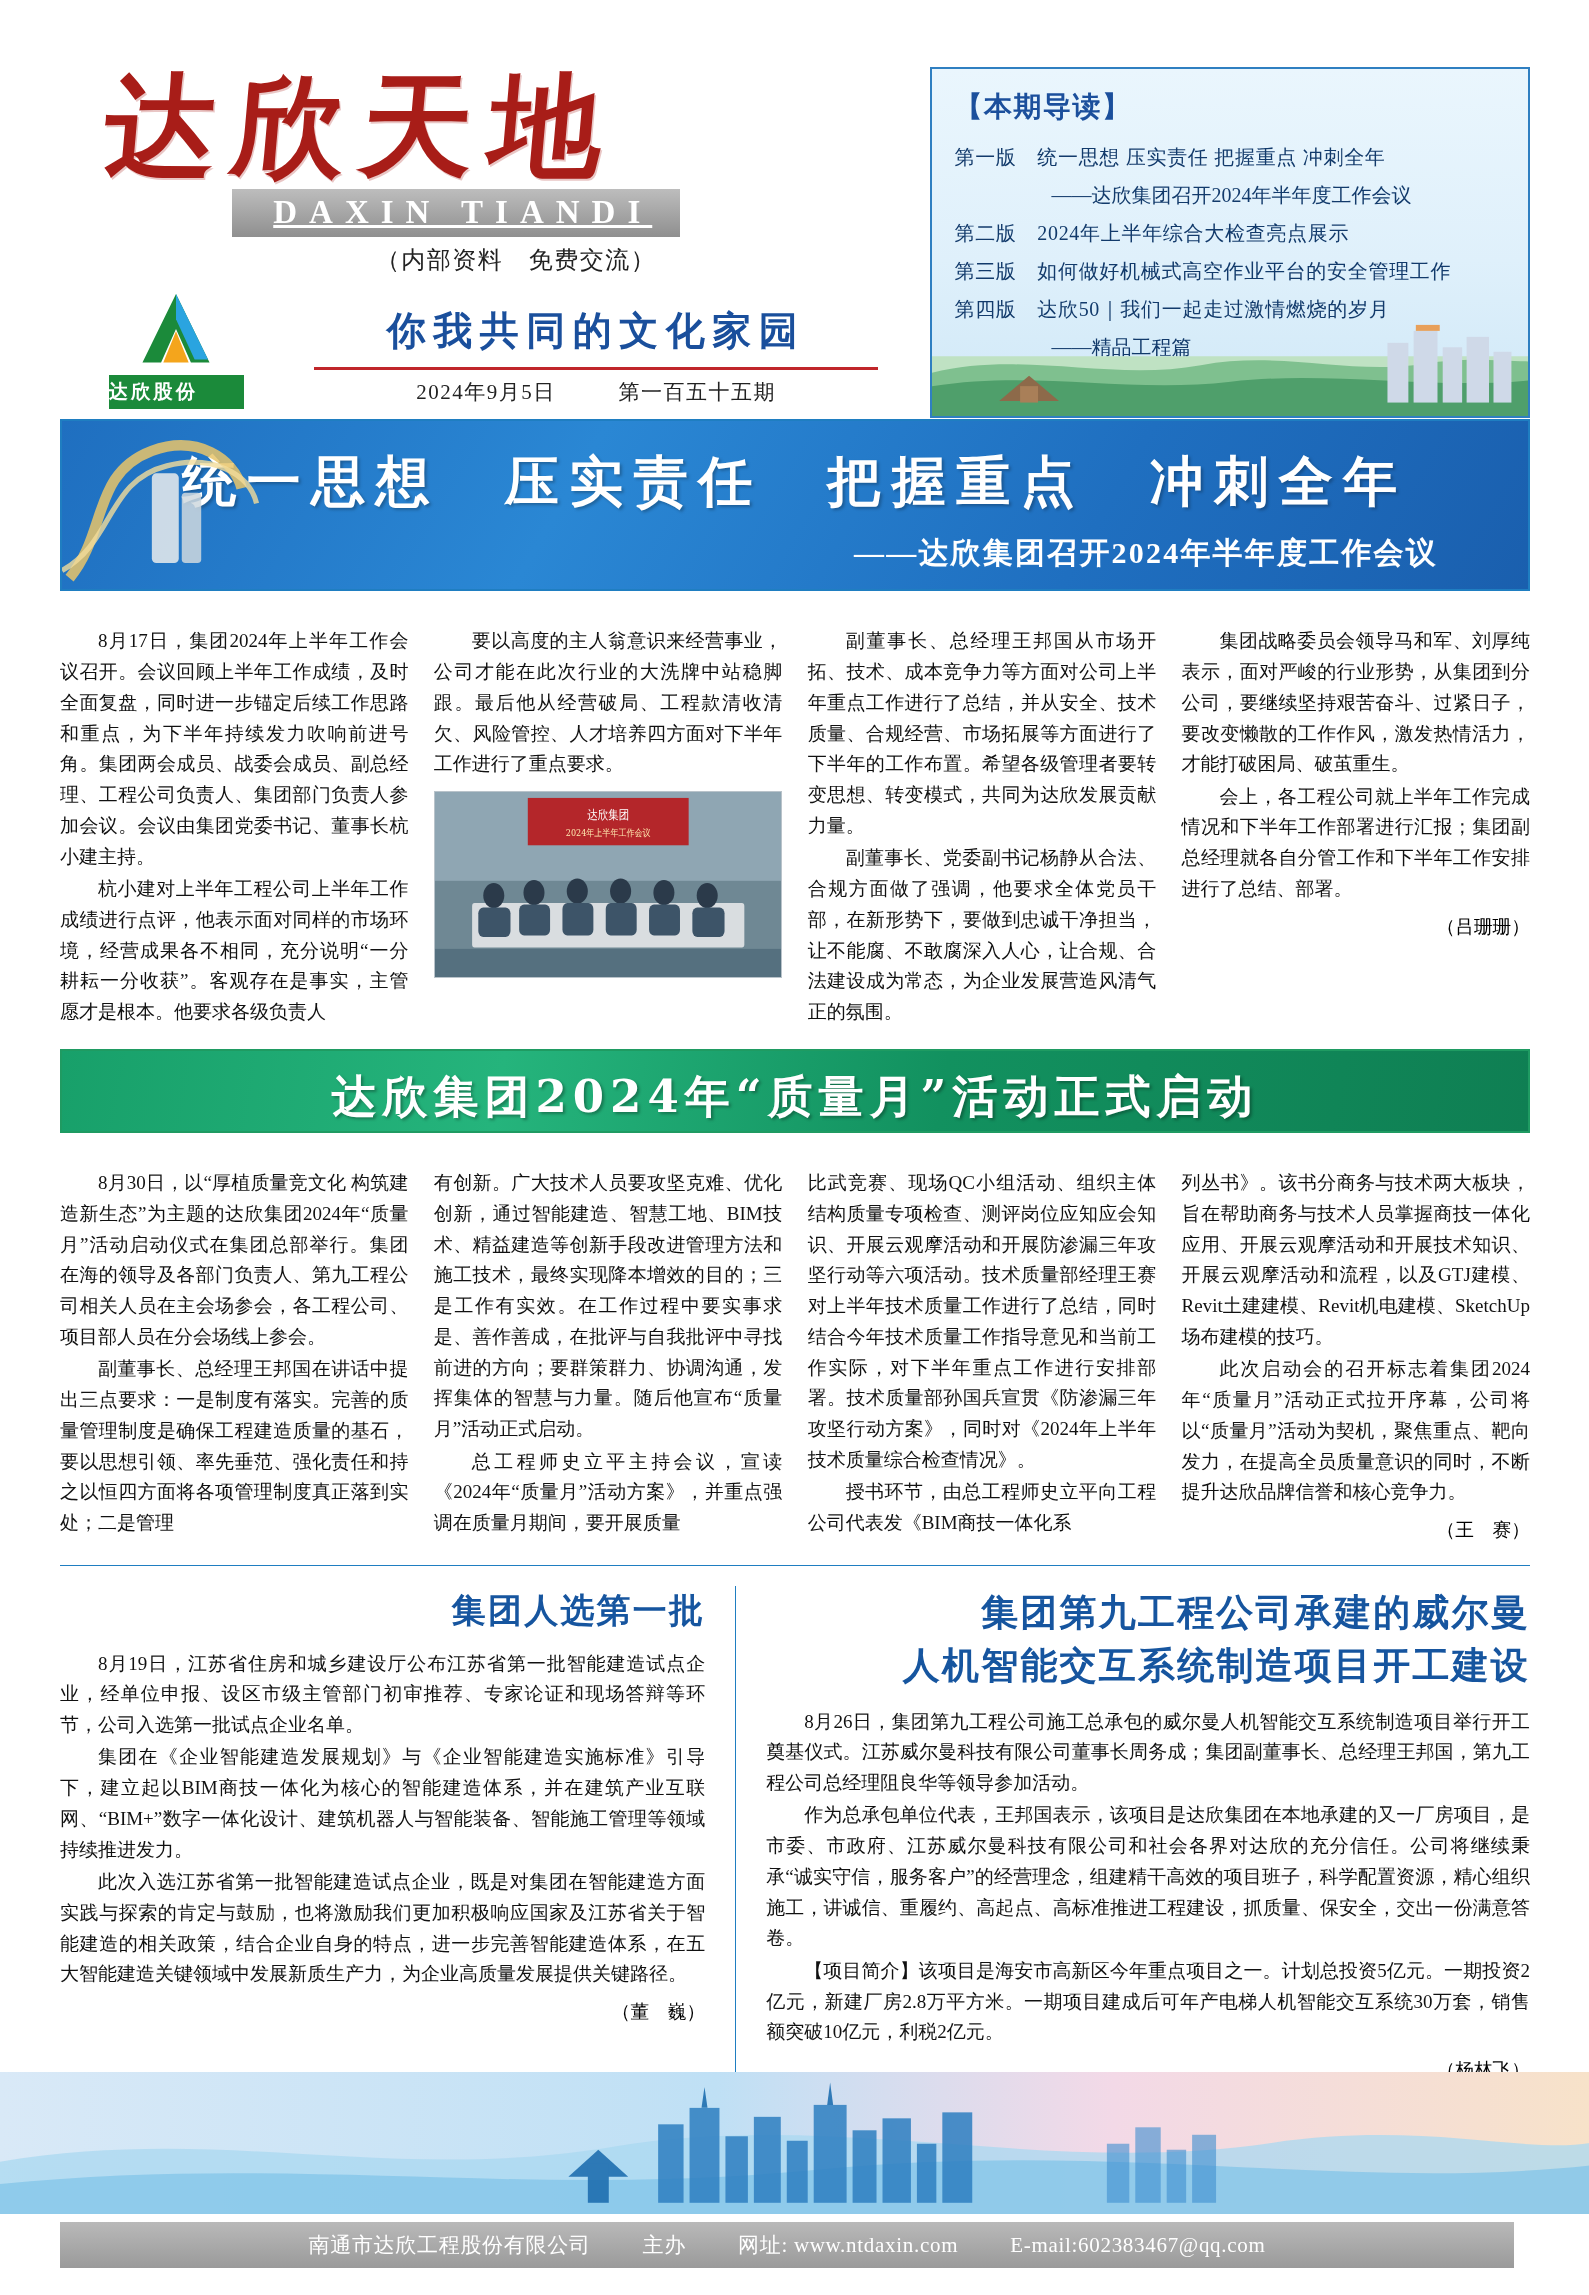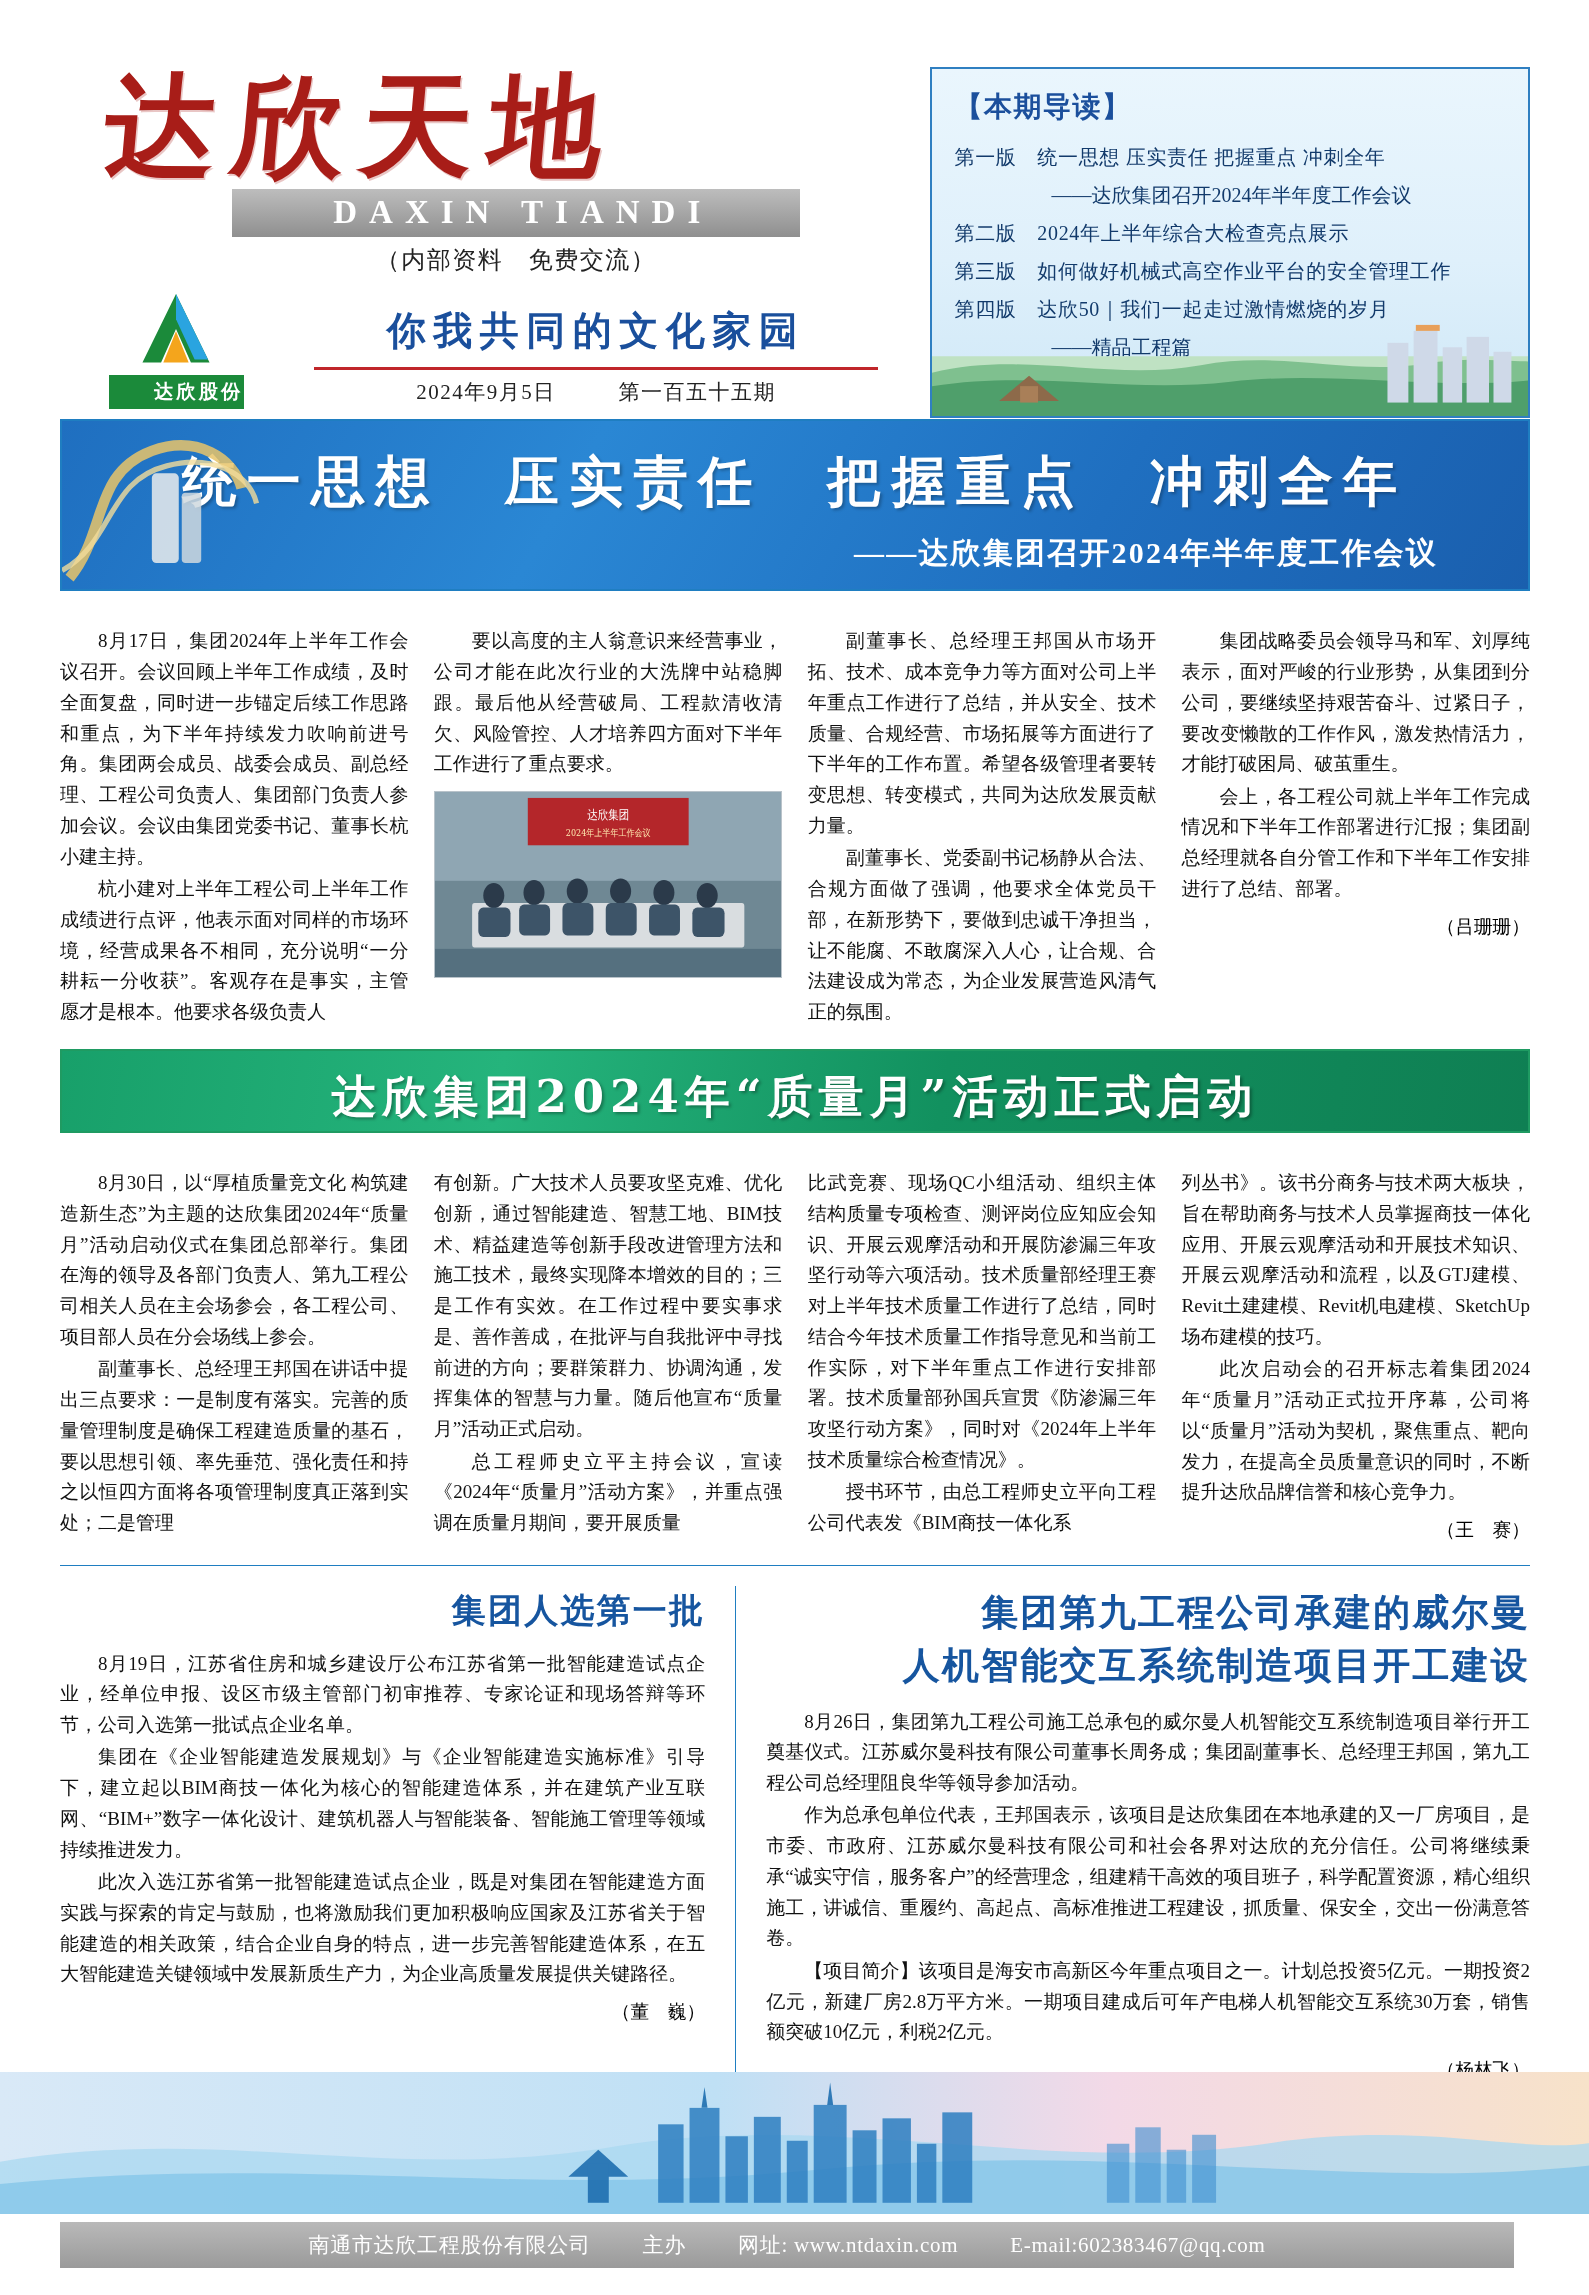--- a/index.html
+++ b/index.html
@@ -33,47 +33,48 @@
     font-weight: bold;
     color: #a81d18;
     letter-spacing: 16.4px;
     line-height: 1.05;
     margin: 0 0 4.5px 15px;
     text-shadow: 1.5px 1.5px 0 rgba(168,29,24,0.25);
     transform: skewX(-5deg);
   }
   .pinyin-bar {
     margin-left: 142px;
-    width: 568px;
+    width: 448px;
     background: linear-gradient(to bottom, #bdbdbd, #8f8f8f);
     color: #ffffff;
     text-align: center;
     font-family: "Liberation Serif", serif;
     font-size: 33px;
     letter-spacing: 12px;
     font-weight: bold;
     padding: 4.5px 0 6px 13.5px;
+    text-decoration: underline;
   }
   .mast-sub {
     text-align: center;
     margin-left: 142px;
     width: 568px;
     font-size: 24px;
     color: #222;
     padding-top: 7.5px;
     letter-spacing: 1.5px;
   }
   .mast-bottom {
     display: flex;
     align-items: flex-end;
     margin-top: 4.5px;
   }
   .brand-block {
     width: 172px;
-    text-align: right;
+    text-align: left;
     padding-top: 7.5px;
   }
   .brand-mark { width: 112px; height: 82px; margin: 0 auto; display:block; }
   .brand-name {
     background: #1b8a3a;
     color: #fff;
     font-size: 19.4px;
     letter-spacing: 3px;
     padding: 3.7px 0;
     width: 135px;

